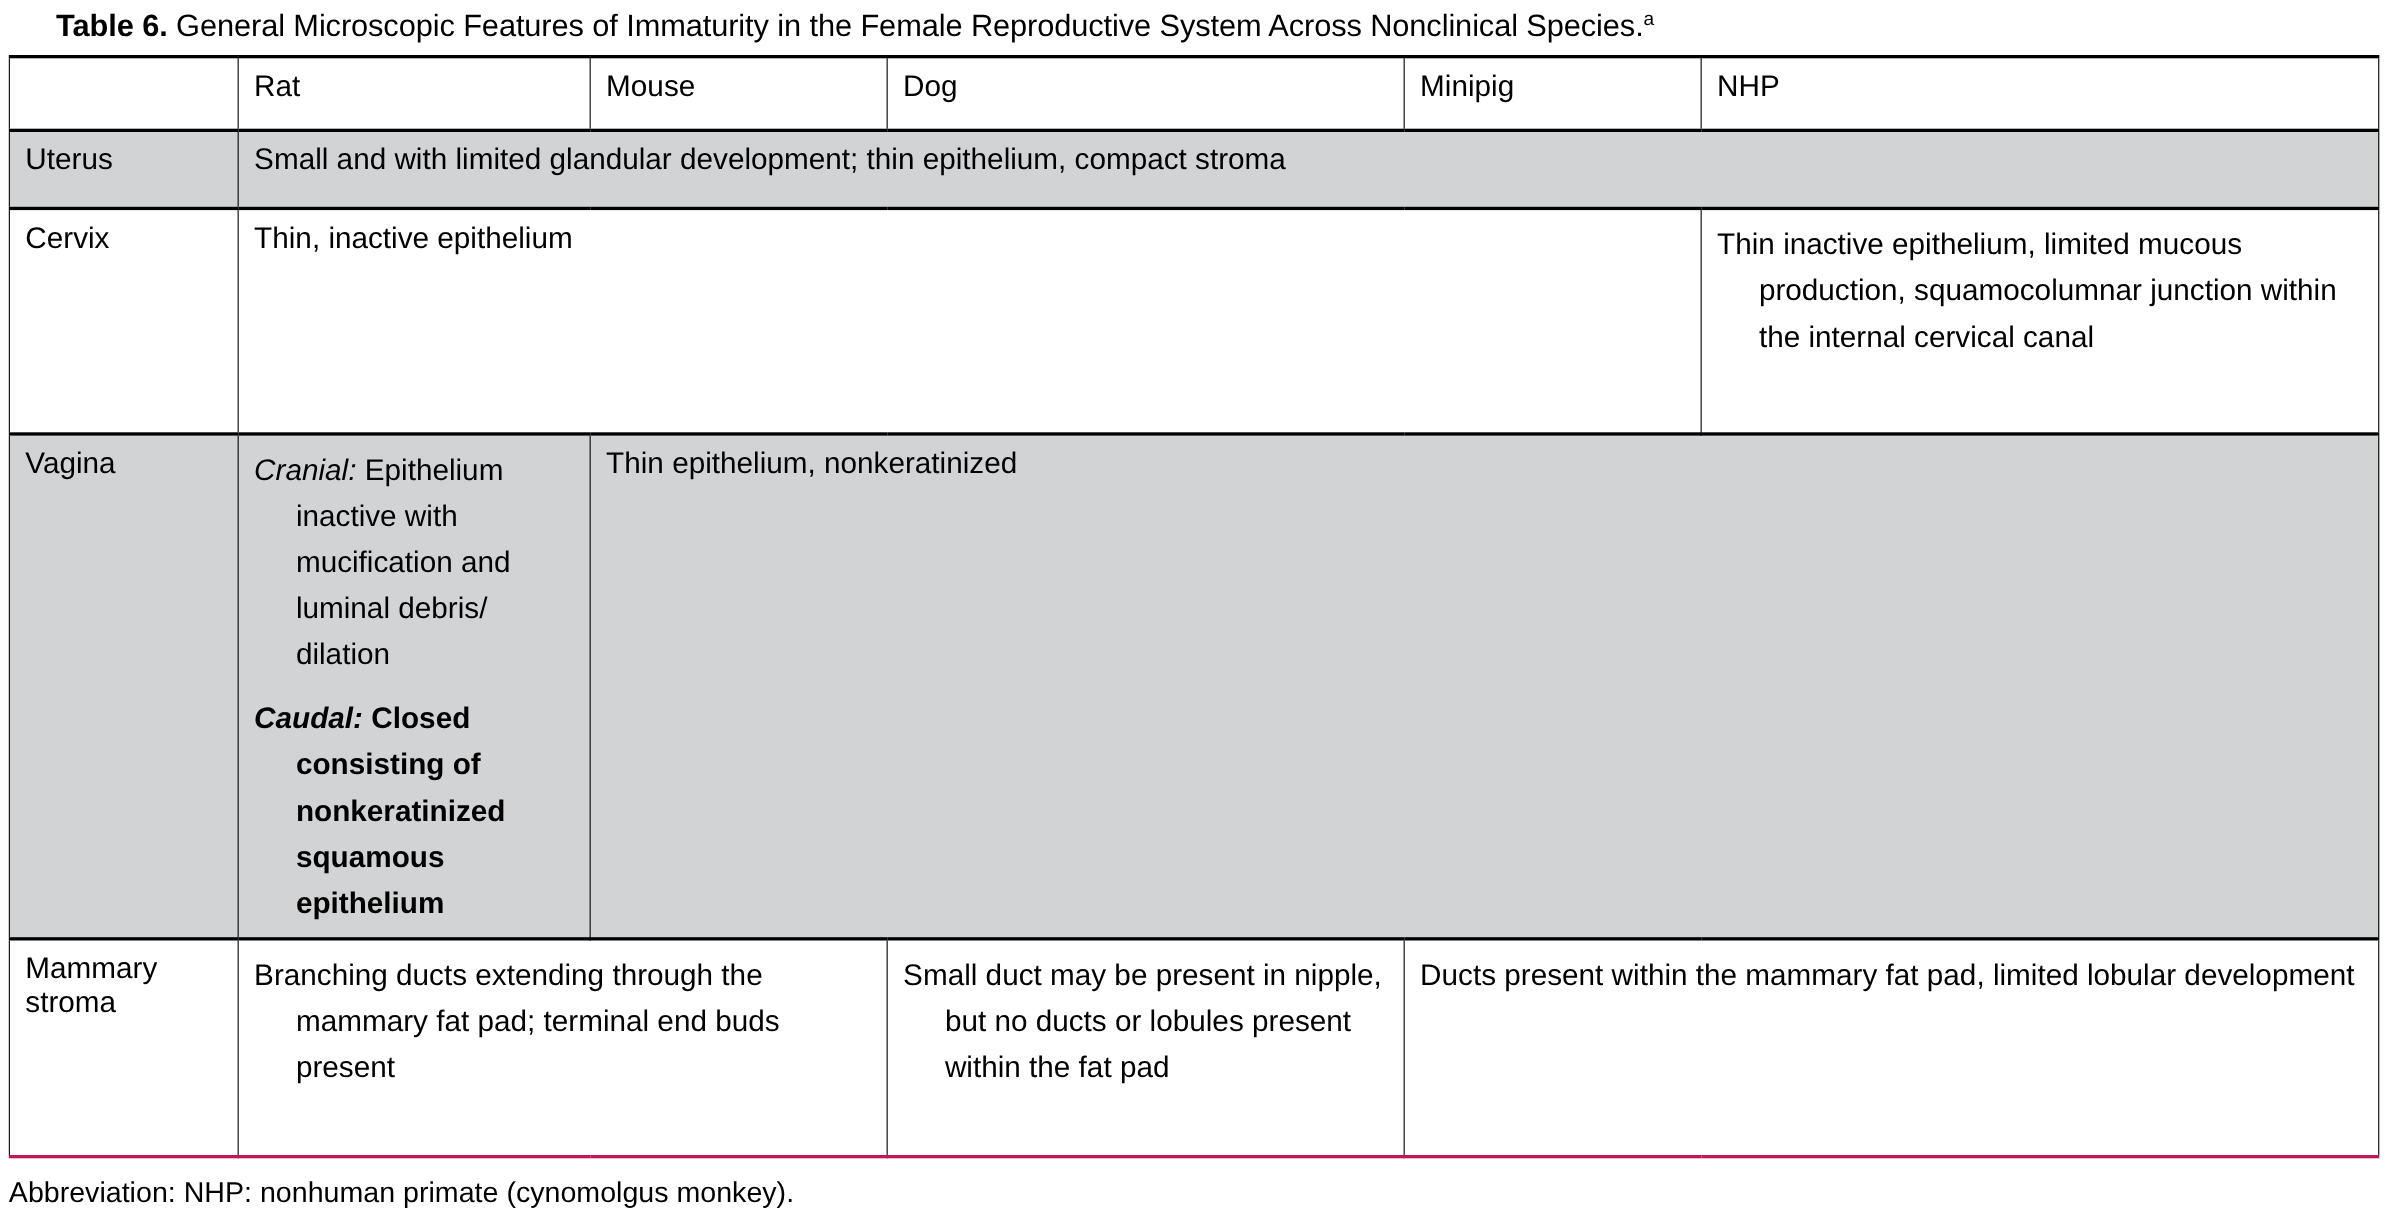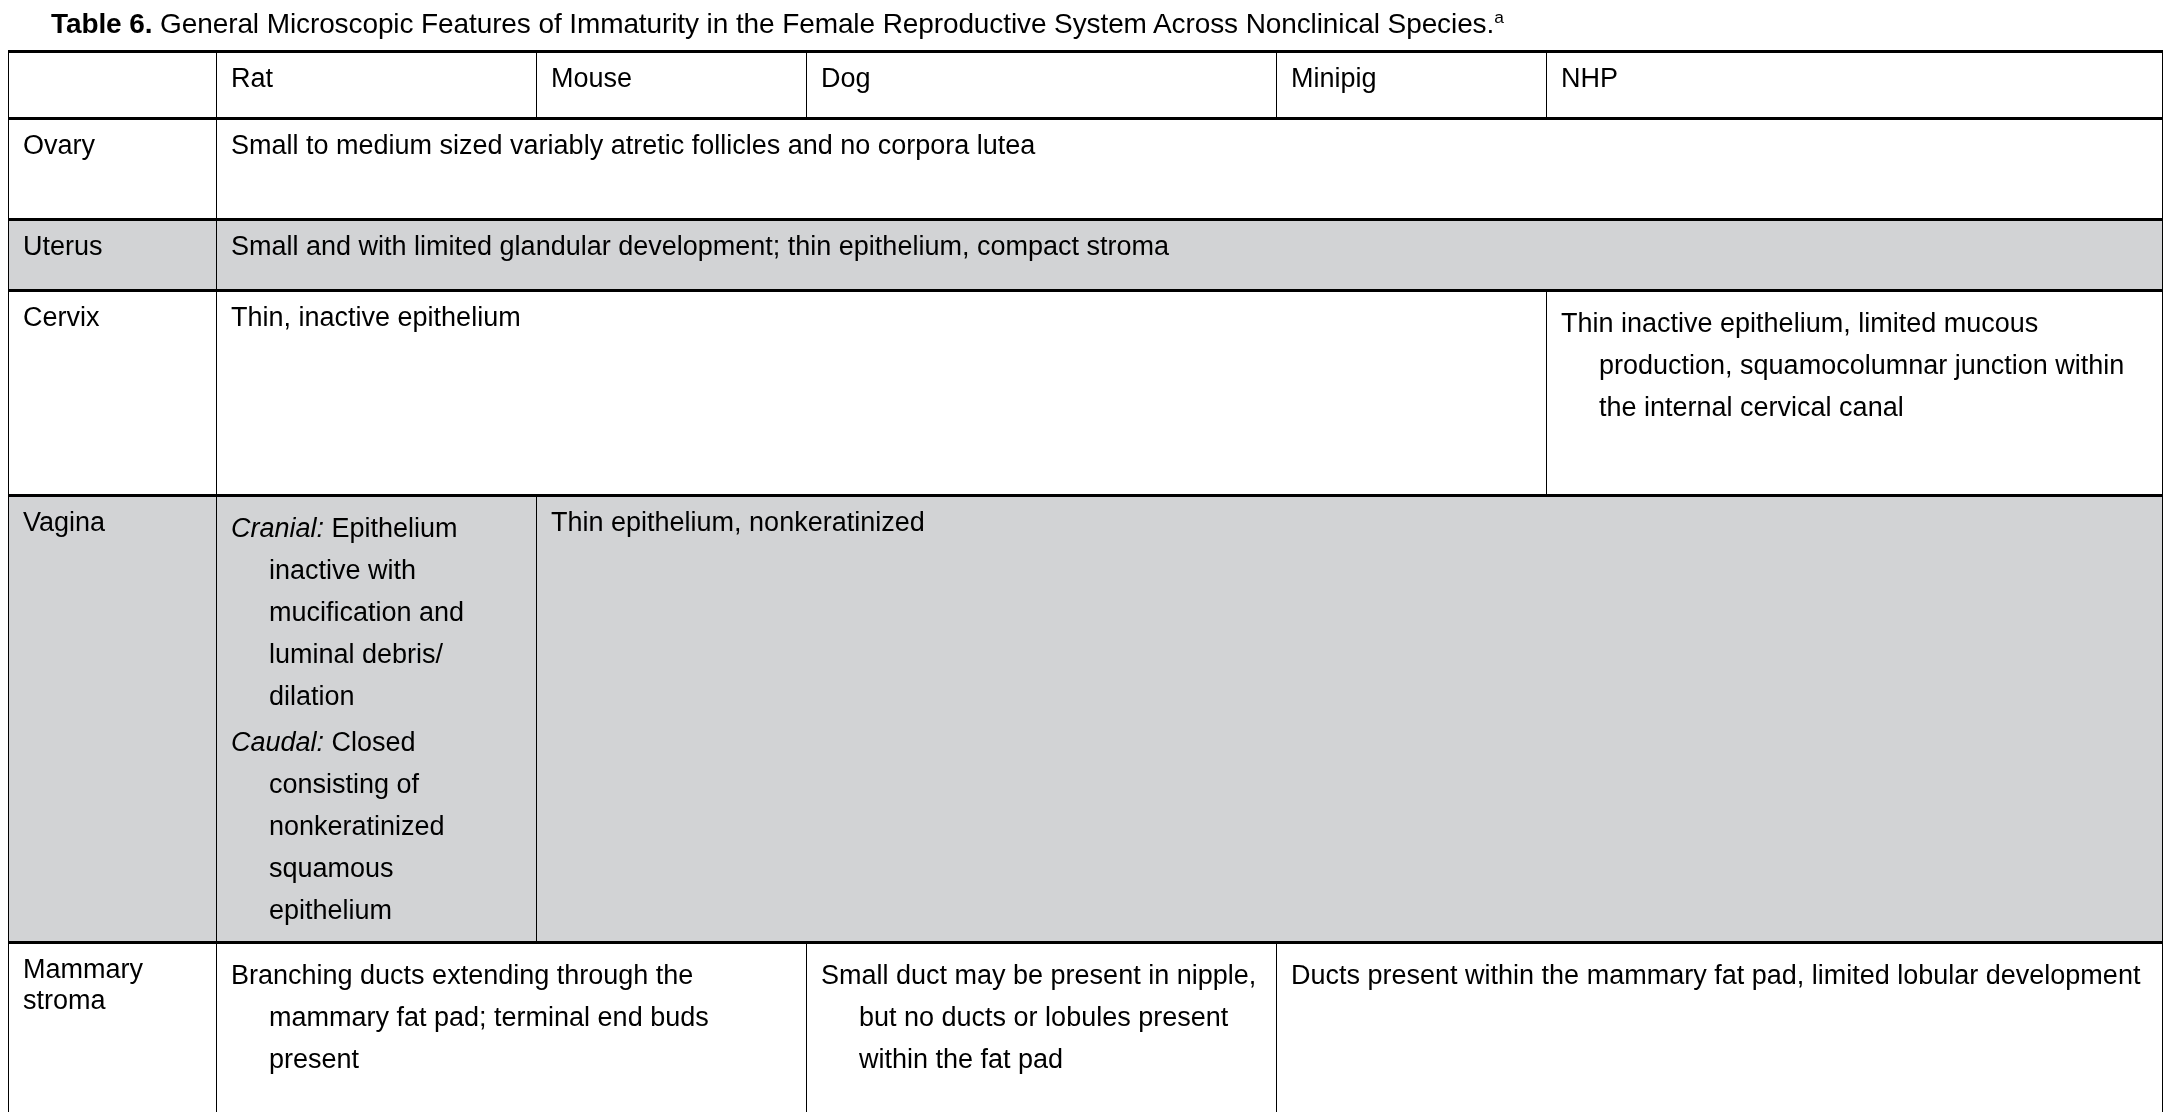--- a/index.html
+++ b/index.html
@@ -80,21 +80,22 @@
   .ctr {
     text-align: center;
   }
   
   .hang {
     padding-left: 38px;
     text-indent: -38px;
     line-height: 42px;
   }
   .hang + .hang {
-    margin-top: 4px;
+    margin-top: 16px;
+    font-weight: bold;
   }
   .it {
     font-style: italic;
   }
 
   
   col.c-organ   { width: 208px; }
   col.c-rat     { width: 320px; }
   col.c-mouse   { width: 270px; }
   col.c-dog     { width: 470px; }
@@ -143,24 +144,20 @@
         <td class="h-header">Rat</td>
         <td class="h-header">Mouse</td>
         <td class="h-header">Dog</td>
         <td class="h-header">Minipig</td>
         <td class="h-header">NHP</td>
       </tr>
     </thead>
 
     <tbody>
 
-      <tr>
-        <td class="rowlabel h-ovary">Ovary</td>
-        <td class="ctr h-ovary" colspan="5">Small to medium sized variably atretic follicles and no corpora lutea</td>
-      </tr>
 
       <tr class="shaded">
         <td class="rowlabel h-uterus">Uterus</td>
         <td class="ctr h-uterus" colspan="5">Small and with limited glandular development; thin epithelium, compact stroma</td>
       </tr>
 
       <tr class="thick-top">
         <td class="rowlabel h-cervix">Cervix</td>
         <td class="ctr h-cervix" colspan="4">Thin, inactive epithelium</td>
         <td class="h-cervix">

